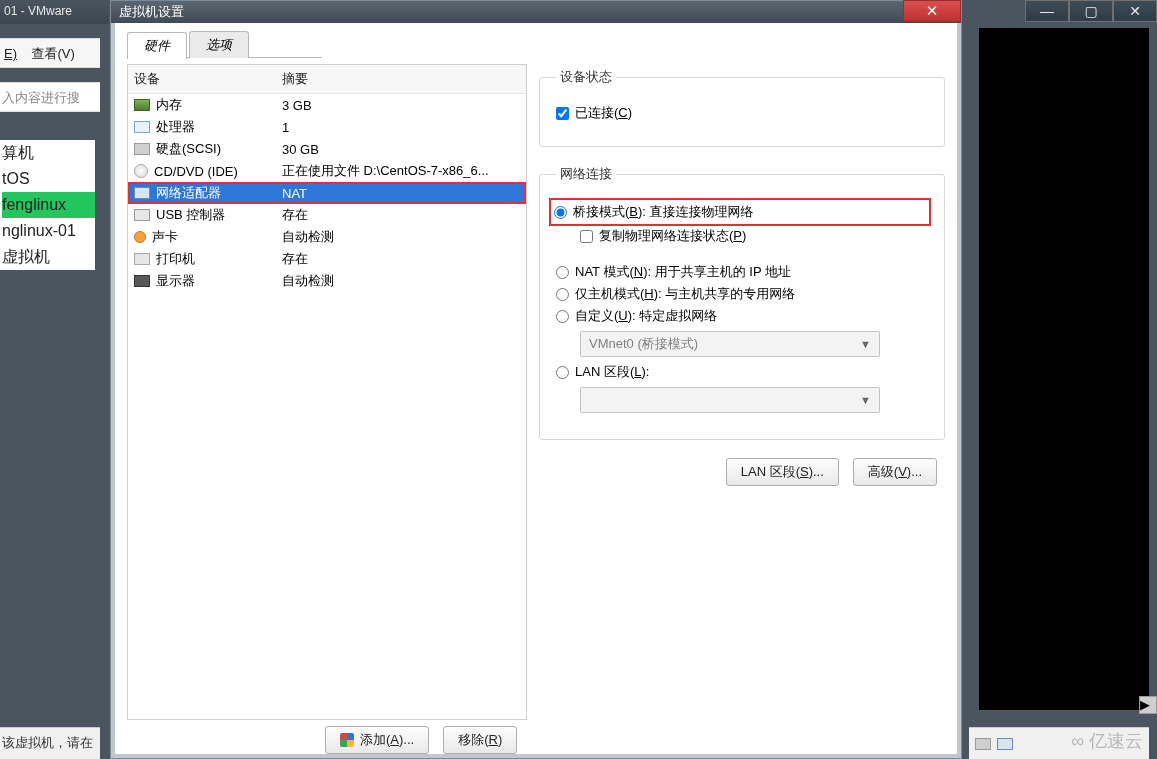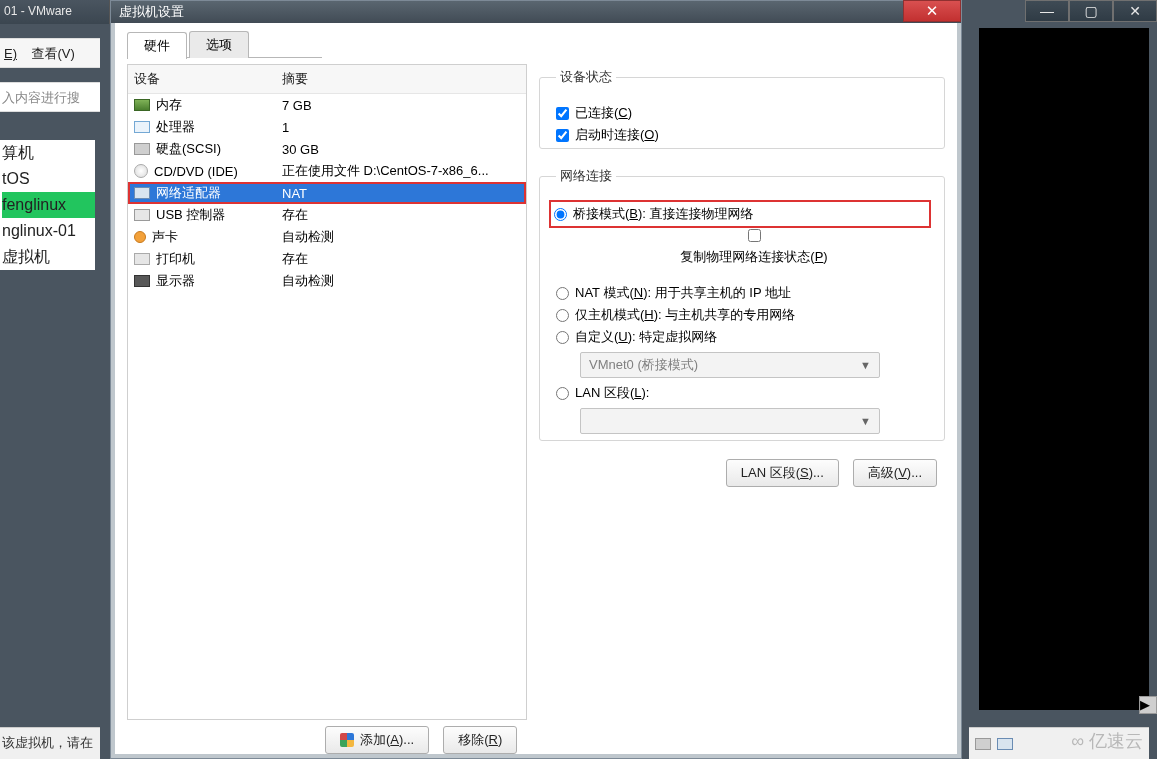--- a/index.html
+++ b/index.html
@@ -140,20 +140,21 @@
   .dlg-body {
     position:absolute;
     left:4px; right:4px; top:22px; bottom:4px;
     background:#fff;
   }
   
   .tabs {
     margin:8px 0 0 12px;
     display:flex;
     align-items:center;
+    font-style:italic;
   }
   .tab {
     padding:4px 16px 4px 16px;
     border:1px solid #b7b7b7;
     border-bottom:none;
     background:#eaeaea;
     margin-right:2px;
     border-radius:3px 3px 0 0;
     font-size:13px;
   }
@@ -216,36 +217,36 @@
   .i-prt{background:#e6e6e6;border:1px solid #aaa;}
   .i-mon{background:#585858;border:1px solid #333;}
   .right-col {
     flex:1;
     padding-top:4px;
   }
   fieldset.group {
     border:1px solid #d6d6d6;
     border-radius:3px;
     margin:0 0 18px 0;
-    padding:14px 16px 0 16px;
+    padding:14px 16px 20px 16px;
   }
   fieldset.group legend {
     font-size:13px;
     padding:0 4px;
     color:#333;
   }
   .chk, .rad {
     display:flex; align-items:center;
     font-size:13px;
     margin:4px 0;
     gap:6px;
   }
   .chk input, .rad input { margin:0; }
   .u { text-decoration: underline; }
-  .indent { margin-left:24px;flex-direction:column; }
+  .indent { margin-left:24px; }
   .selectbox {
     margin:6px 0 6px 24px;
     width:300px;
     height:26px;
     border:1px solid #c4c4c4;
     background:#f3f3f3;
     color:#808080;
     display:flex; align-items:center; justify-content:space-between;
     padding:0 8px;
     border-radius:2px;
@@ -328,21 +329,21 @@
         <div class="device-list">
           <div class="dl-head">
             <div class="c1">设备</div>
             <div class="c2">摘要</div>
           </div>
           <div class="dl-row">
             <div class="c1">
                 <span class="dev-icon i-mem"></span>
                 <span>内存</span>
               </div>
-            <div class="c2">7 GB</div>
+            <div class="c2">3 GB</div>
           </div>
           <div class="dl-row">
             <div class="c1">
                 <span class="dev-icon i-cpu"></span>
                 <span>处理器</span>
               </div>
             <div class="c2">1</div>
           </div>
           <div class="dl-row">
             <div class="c1">
@@ -395,24 +396,20 @@
           </div>
         </div>
       </div>
 
       <div class="right-col">
         <fieldset class="group">
           <legend>设备状态</legend>
           <label class="chk">
             <input type="checkbox" checked="" style="">
             <span><span>已连接(</span><span class="u">C</span><span>)</span></span>
-          </label>
-          <label class="chk">
-            <input type="checkbox" checked="" style="">
-            <span><span>启动时连接(</span><span class="u">O</span><span>)</span></span>
           </label>
         </fieldset>
 
         <fieldset class="group" style="position:relative;">
           <legend>网络连接</legend>
 
           <label class="rad" style="outline:2px solid #d33; outline-offset:1px; padding:2px 2px; margin-left:-4px;">
             <input type="radio" name="net" checked="" style="">
             <span><span>桥接模式(</span><span class="u">B</span><span>): 直接连接物理网络</span></span>
           </label>

